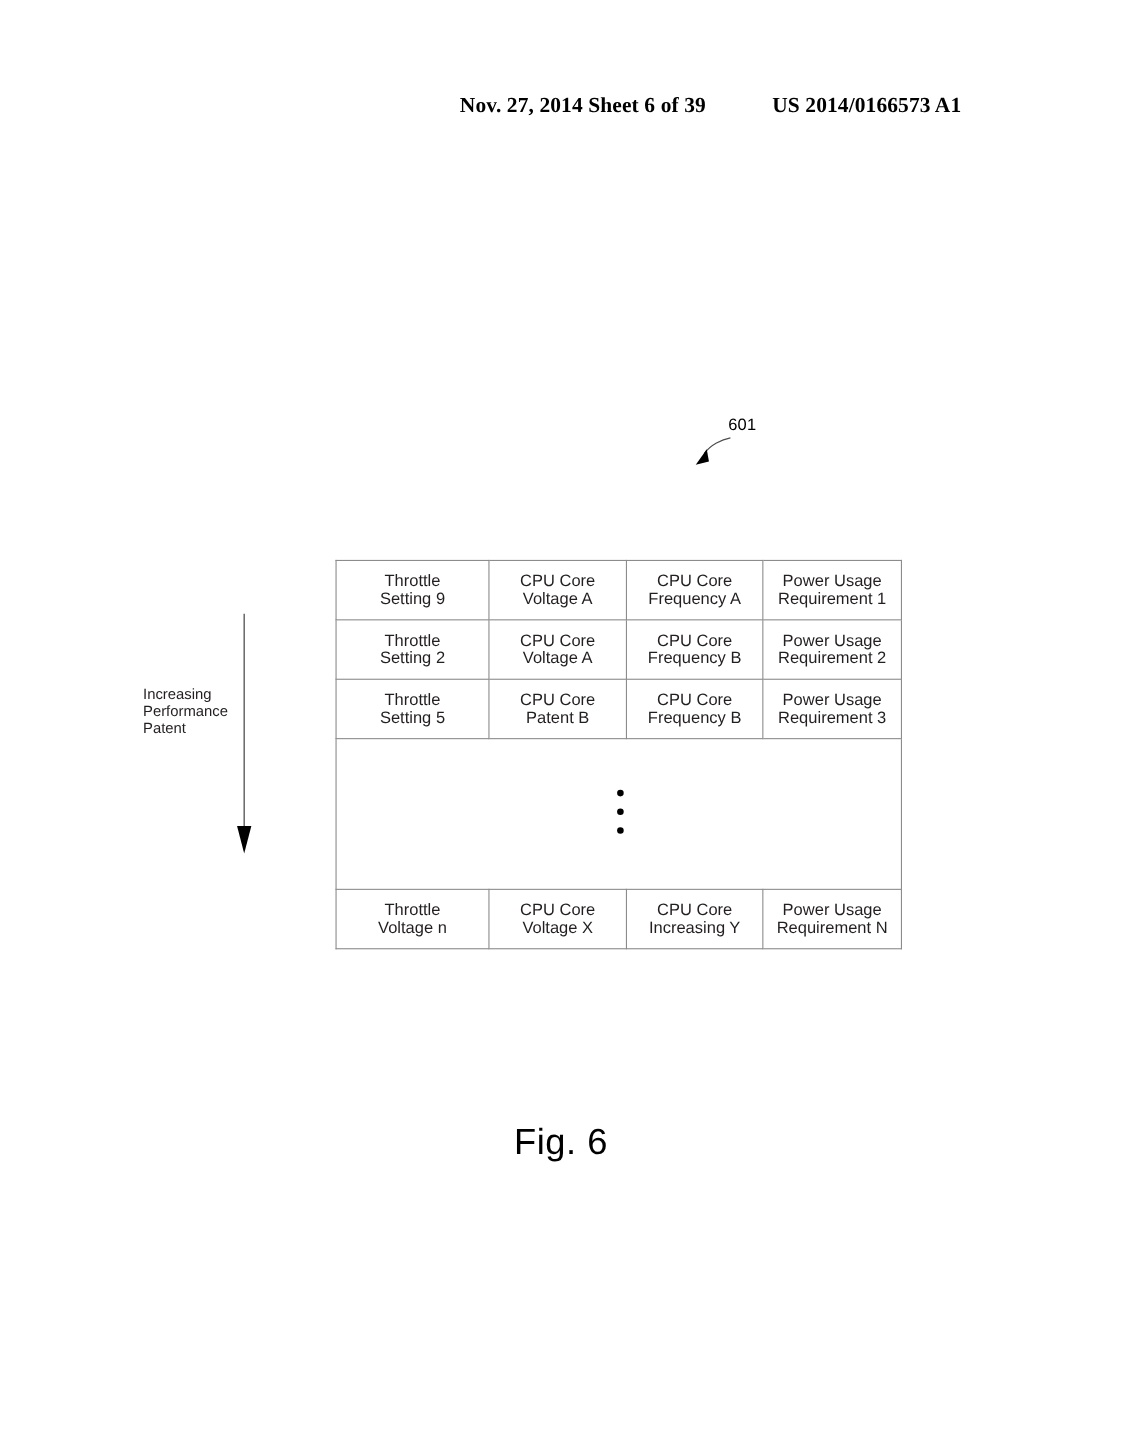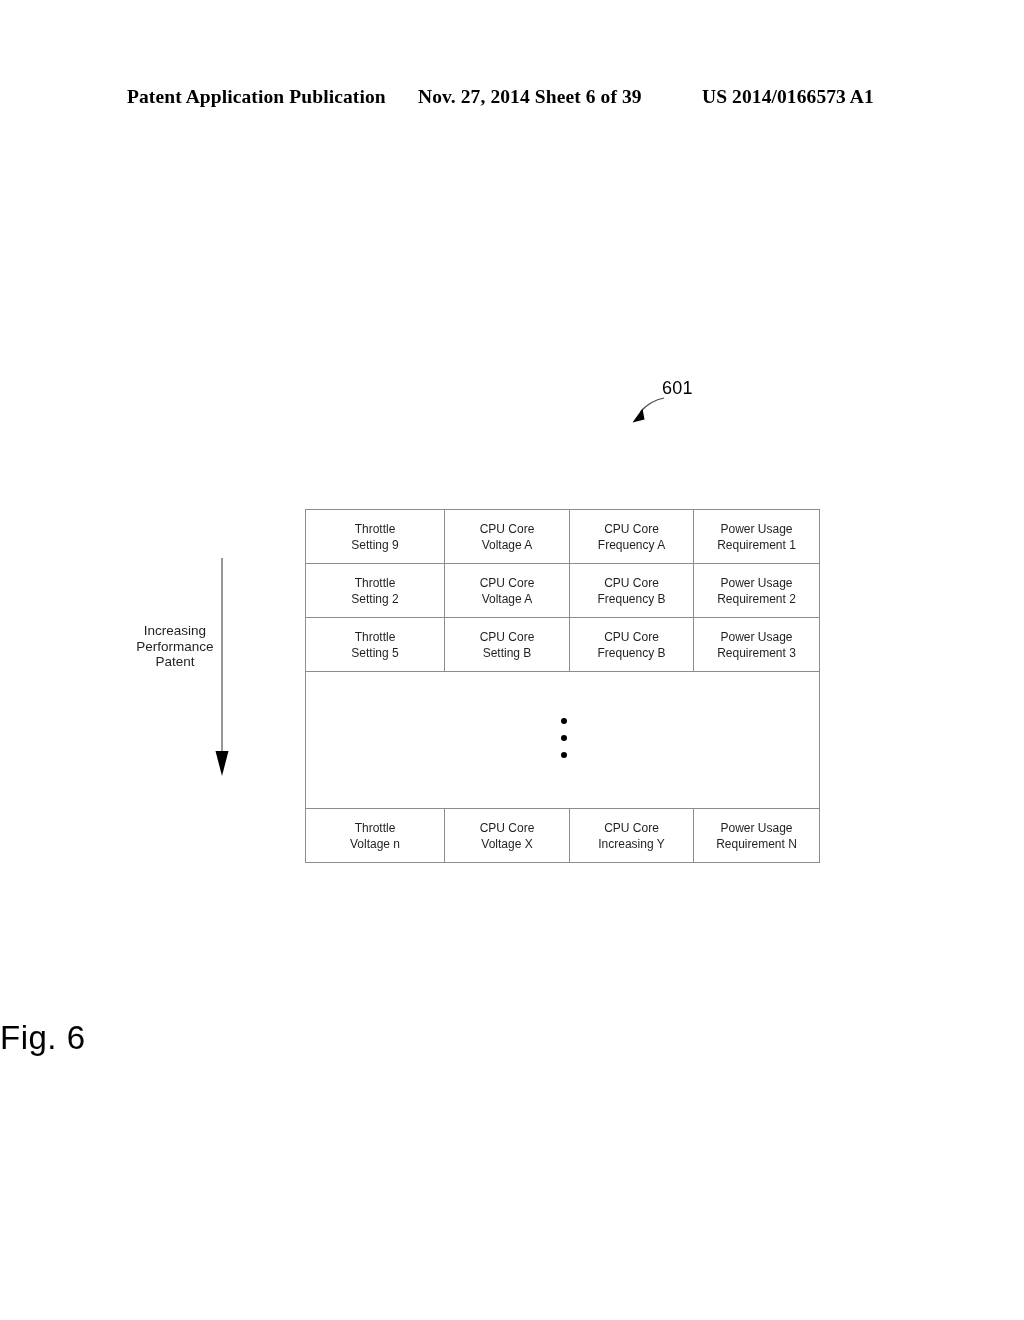--- a/index.html
+++ b/index.html
@@ -52,21 +52,21 @@
     position: absolute;
     left: 620px;
     top: 378px;
     width: 120px;
     height: 56px;
   }
   #ref-601-label {
     position: absolute;
     left: 42px;
     top: 0px;
-    font-size: 18px;
+    font-size: 15px;
     font-family: "Liberation Sans", sans-serif;
     color: #000;
     letter-spacing: 0.2px;
   }
   #ref-601-leader {
     position: absolute;
     left: 0;
     top: 0;
   }
 
@@ -76,21 +76,21 @@
     left: 130px;
     top: 555px;
     width: 160px;
     height: 230px;
   }
   #perf-label {
     position: absolute;
     left: 0px;
     top: 68px;
     width: 90px;
-    text-align: center;
+    text-align: left;
     font-size: 13.5px;
     line-height: 15.5px;
     color: #231f20;
   }
   #perf-arrow {
     position: absolute;
     left: 80px;
     top: 0px;
   }
 
@@ -100,21 +100,21 @@
     left: 305px;
     top: 509px;
     width: 514px;
     border-collapse: collapse;
     table-layout: fixed;
   }
   #throttle-table td {
     border: 1px solid #8c8c8c;
     text-align: center;
     vertical-align: middle;
-    font-size: 12px;
+    font-size: 15px;
     line-height: 16px;
     color: #231f20;
     padding: 0;
     height: 53px;
   }
   #throttle-table td .cell-line {
     display: block;
   }
   #throttle-table tr.ellipsis-row td {
     height: 136px;
@@ -135,32 +135,31 @@
     margin: 0 auto 11px auto;
   }
   .vdots i:last-child { margin-bottom: 0; }
 
   
   #figure-caption {
     position: absolute;
     left: 0;
     top: 1019px;
     width: 1020px;
-    text-align: left;
+    text-align: center;
     font-size: 33px;
     font-family: "Liberation Sans", sans-serif;
     color: #000;
     letter-spacing: 0.5px;
   }
 </style>
 </head>
 <body>
 
 <div id="page-header">
-  <span class="hdr-left">Patent Application Publication</span>
   <span class="hdr-mid">Nov. 27, 2014  Sheet 6 of 39</span>
   <span class="hdr-right">US 2014/0166573 A1</span>
 </div>
 
 <div id="ref-601-group">
   <span id="ref-601-label">601</span>
   <svg id="ref-601-leader" width="120" height="56" viewBox="0 0 120 56">
     <path d="M 44 20 C 36 21.5 26 26.5 20.5 34" stroke="#4d4d4d" stroke-width="1.1" fill="none"></path>
     <polygon points="22.5,30.5 12.5,44.5 24.5,41.5" fill="#000000"></polygon>
   </svg>
@@ -224,21 +223,21 @@
       </td>
     </tr>
 
     <tr>
       <td>
         <span class="cell-line">Throttle</span>
         <span class="cell-line">Setting 5</span>
       </td>
       <td>
         <span class="cell-line">CPU Core</span>
-        <span class="cell-line">Setting B</span>
+        <span class="cell-line">Patent B</span>
       </td>
       <td>
         <span class="cell-line">CPU Core</span>
         <span class="cell-line">Frequency B</span>
       </td>
       <td>
         <span class="cell-line">Power Usage</span>
         <span class="cell-line">Requirement 3</span>
       </td>
     </tr>

